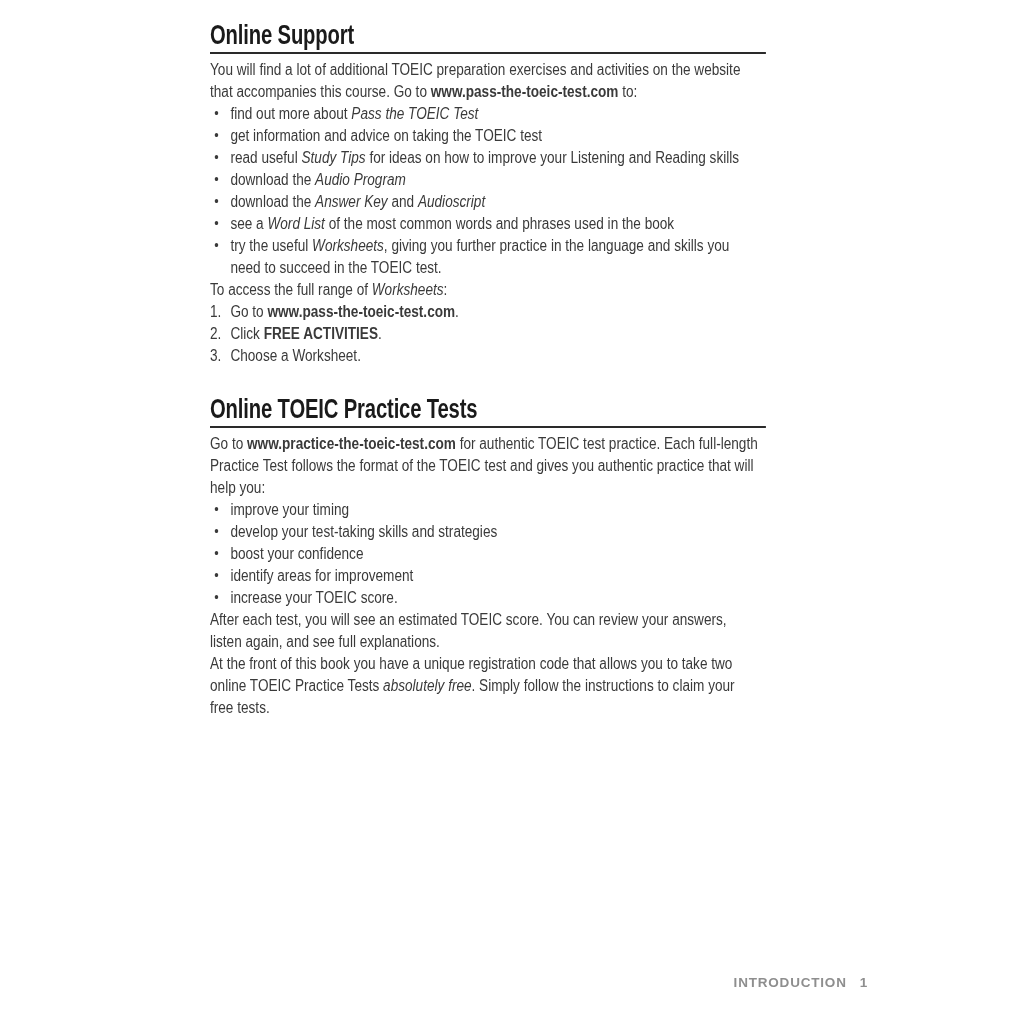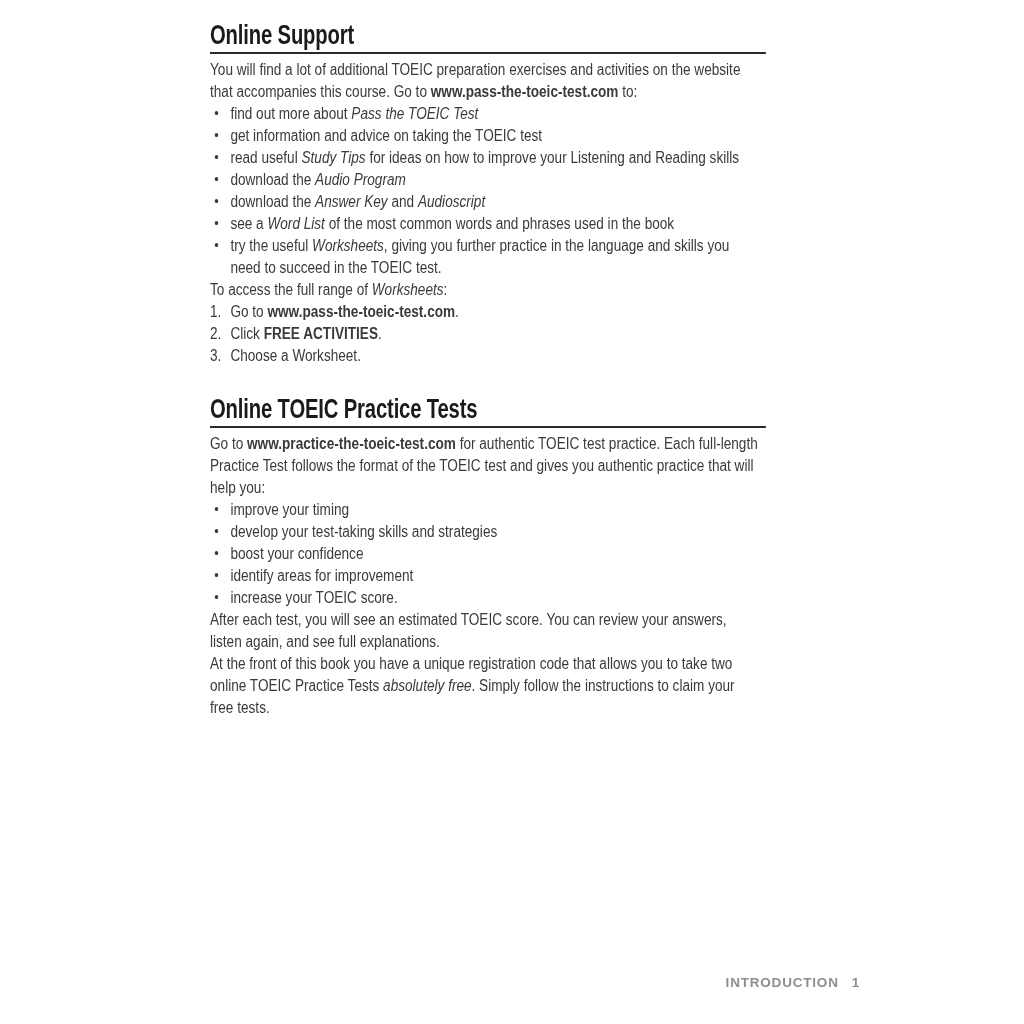--- a/index.html
+++ b/index.html
@@ -62,21 +62,21 @@
   ol.step-list .marker {
     position: absolute;
     left: 0;
     top: 0;
   }
   .b { font-weight: bold; }
   .i { font-style: italic; }
   .footer {
     position: absolute;
     top: 975px;
-    right: 164px;
+    right: 156px;
     color: #8e8e8e;
     font-size: 13.5px;
     font-weight: bold;
     letter-spacing: 0.8px;
     white-space: nowrap;
   }
   .footer .page-num { margin-left: 13px; }
 </style>
 </head>
 <body>

